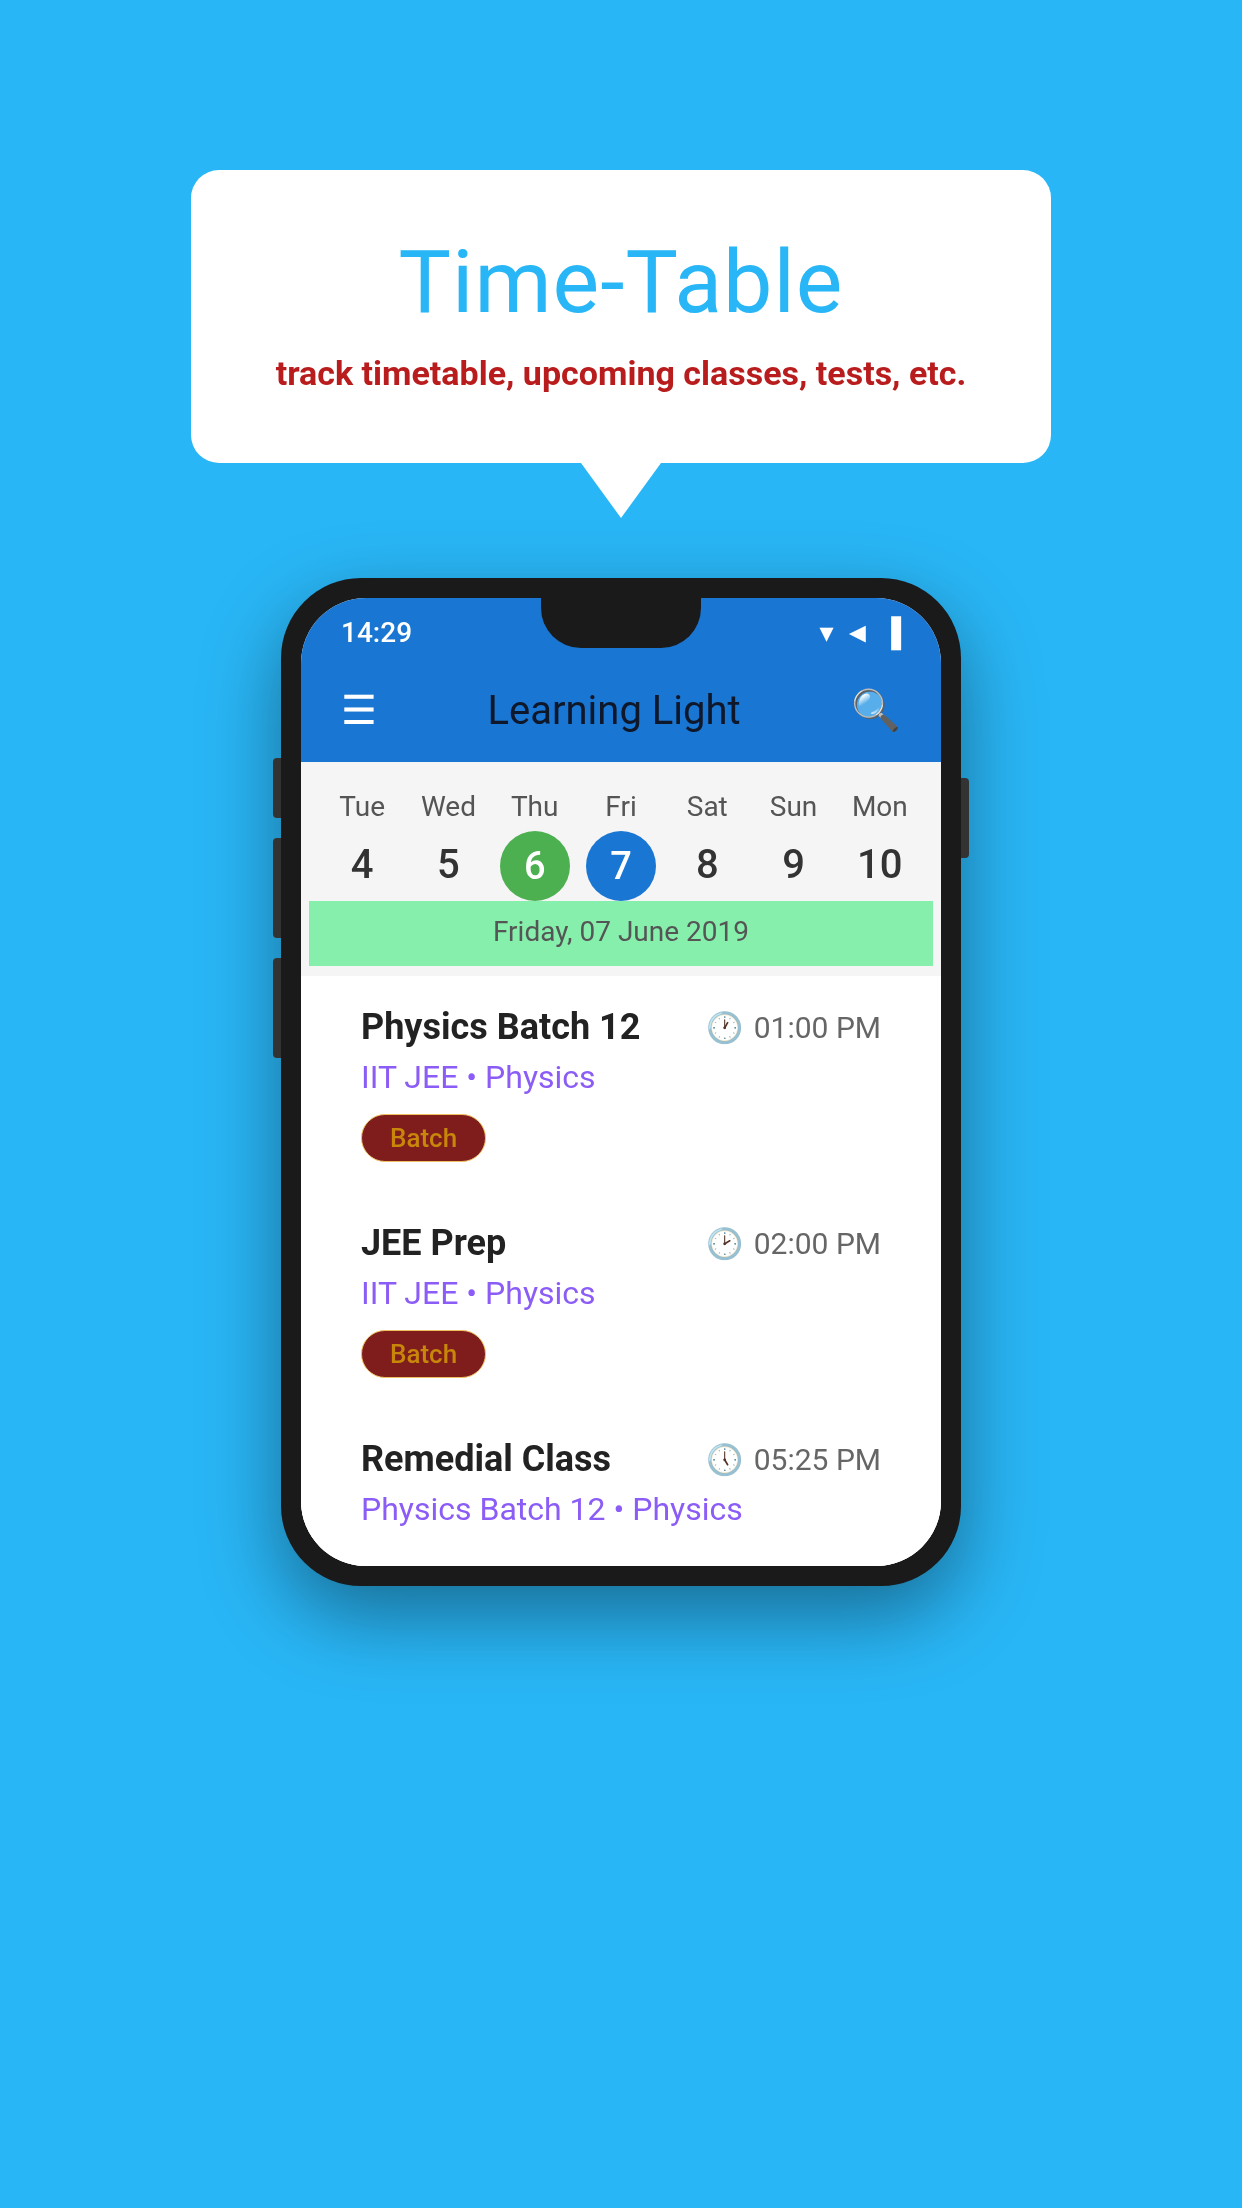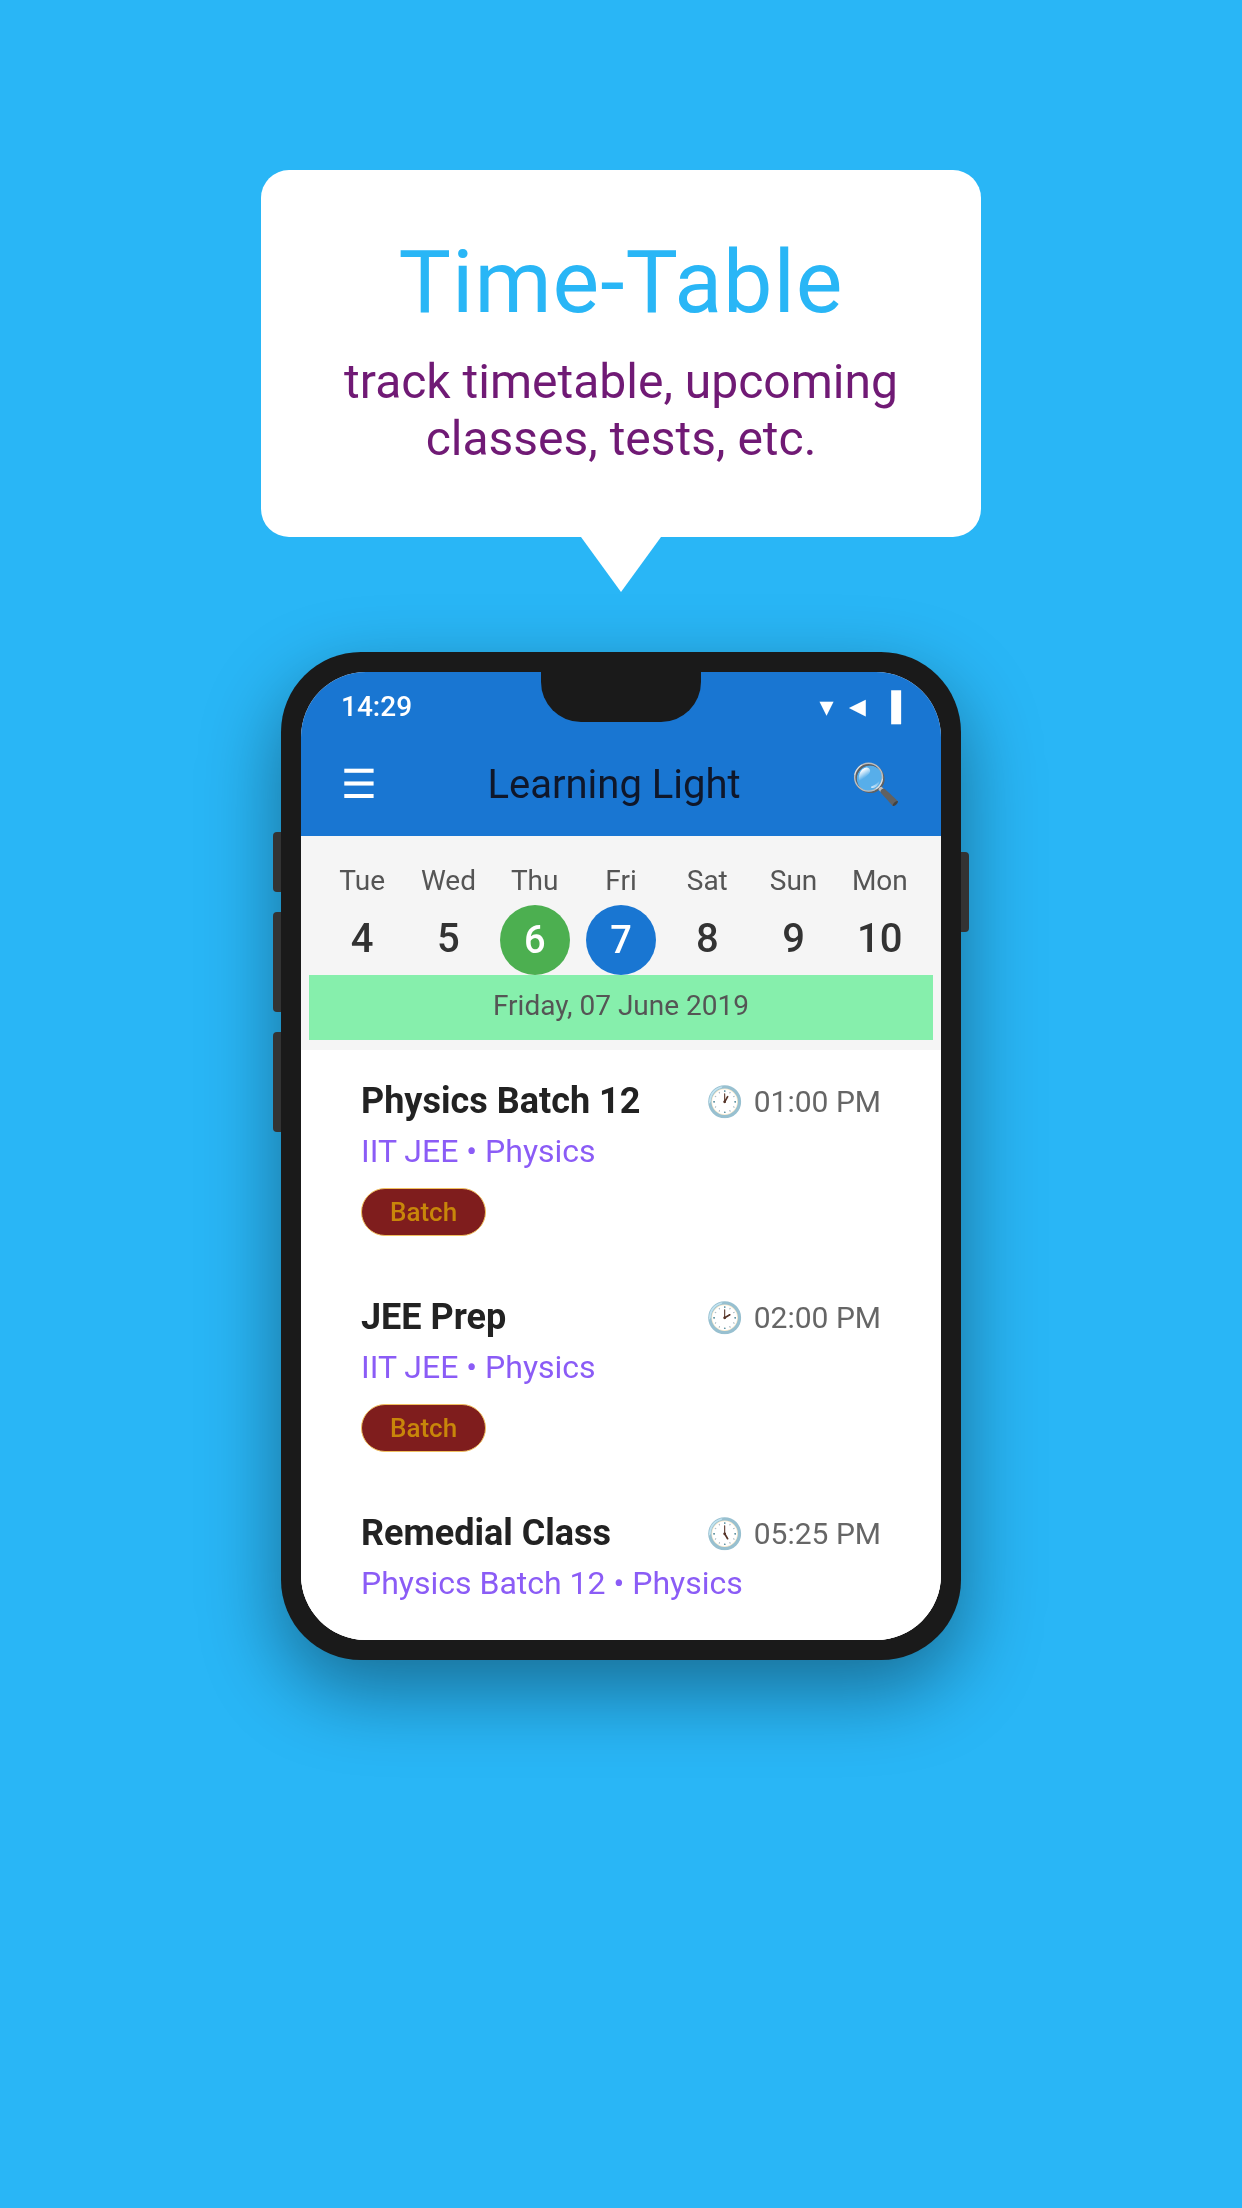--- a/index.html
+++ b/index.html
@@ -15,44 +15,44 @@
       flex-direction: column;
       align-items: center;
     }
 
     
     .speech-bubble-wrapper {
       margin-top: 170px;
       display: flex;
       flex-direction: column;
       align-items: center;
-      width: 720px;
+      width: 860px;
     }
 
     .speech-bubble {
       background: white;
       border-radius: 28px;
       padding: 60px 80px 70px;
       width: 100%;
       text-align: center;
       position: relative;
     }
 
     .speech-bubble-title {
       font-size: 88px;
       color: #29b6f6;
       font-weight: 400;
       letter-spacing: 1px;
       margin-bottom: 20px;
     }
 
     .speech-bubble-subtitle {
-      font-size: 48px;
-      color: #701a75;
-      font-weight: 400;
+      font-size: 34px;
+      color: #b91c1c;
+      font-weight: 700;
     }
 
     .speech-bubble-pointer {
       width: 0;
       height: 0;
       border-left: 40px solid transparent;
       border-right: 40px solid transparent;
       border-top: 55px solid white;
       margin-top: 0;
     }

